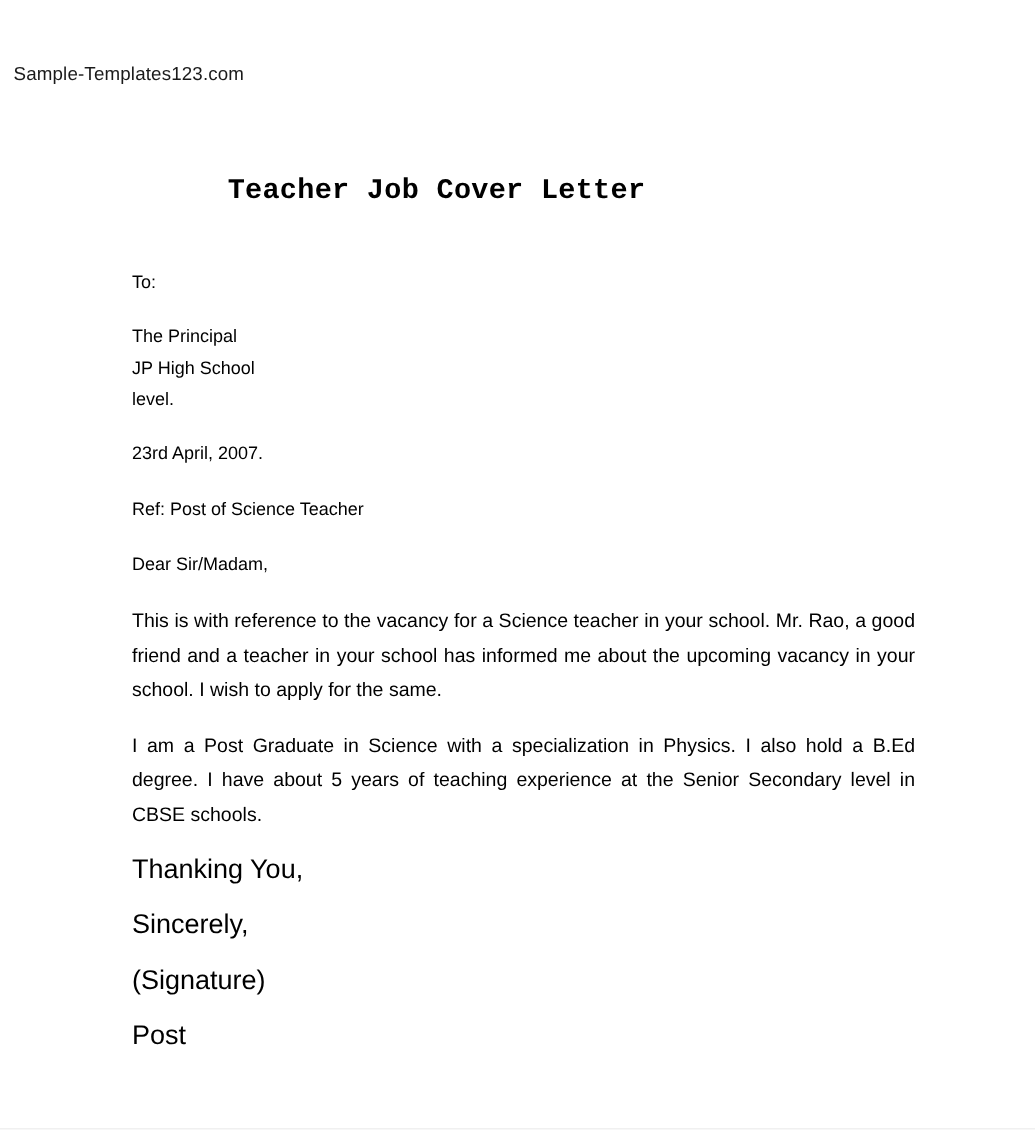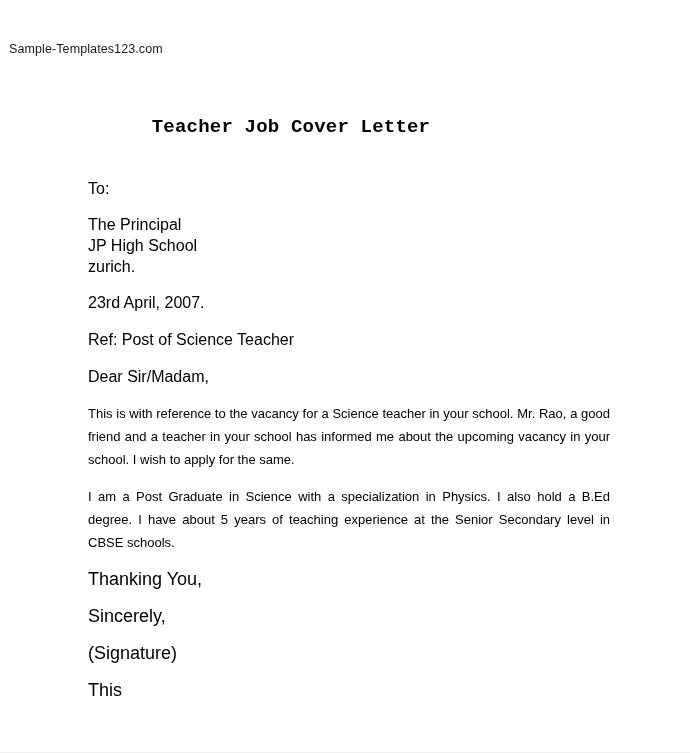--- a/index.html
+++ b/index.html
@@ -54,21 +54,21 @@
 
   .body-area {
     position: absolute;
     top: 142px;
     left: 88px;
     width: 522px;
   }
 
   .block {
     margin: 0 0 14px 0;
-    font-size: 16px;
+    font-size: 12px;
     line-height: 23px;
   }
 
   .block.tight-group {
     margin-bottom: 14px;
   }
 
   .addr-line {
     display: block;
     line-height: 21px;
@@ -97,38 +97,38 @@
 
   <div class="letter-title">Teacher Job Cover Letter</div>
 
   <div class="body-area">
 
     <div class="block">To:</div>
 
     <div class="block tight-group">
       <span class="addr-line">The Principal</span>
       <span class="addr-line">JP High School</span>
-      <span class="addr-line">zurich.</span>
+      <span class="addr-line">level.</span>
     </div>
 
     <div class="block">23rd April, 2007.</div>
 
     <div class="block">Ref: Post of Science Teacher</div>
 
     <div class="block">Dear Sir/Madam,</div>
 
     <p class="para">This is with reference to the vacancy for a Science teacher in your school. Mr. Rao, a good friend and a teacher in your school has informed me about the upcoming vacancy in your school. I wish to apply for the same.</p>
 
     <p class="para">I am a Post Graduate in Science with a specialization in Physics. I also hold a B.Ed degree. I have about 5 years of teaching experience at the Senior Secondary level in CBSE schools.</p>
 
 
 
     <div class="closing">Thanking You,</div>
 
     <div class="closing">Sincerely,</div>
 
     <div class="closing">(Signature)</div>
 
-    <div class="closing">This</div>
+    <div class="closing">Post</div>
 
   </div>
 
 </div>
 
 </body></html>

